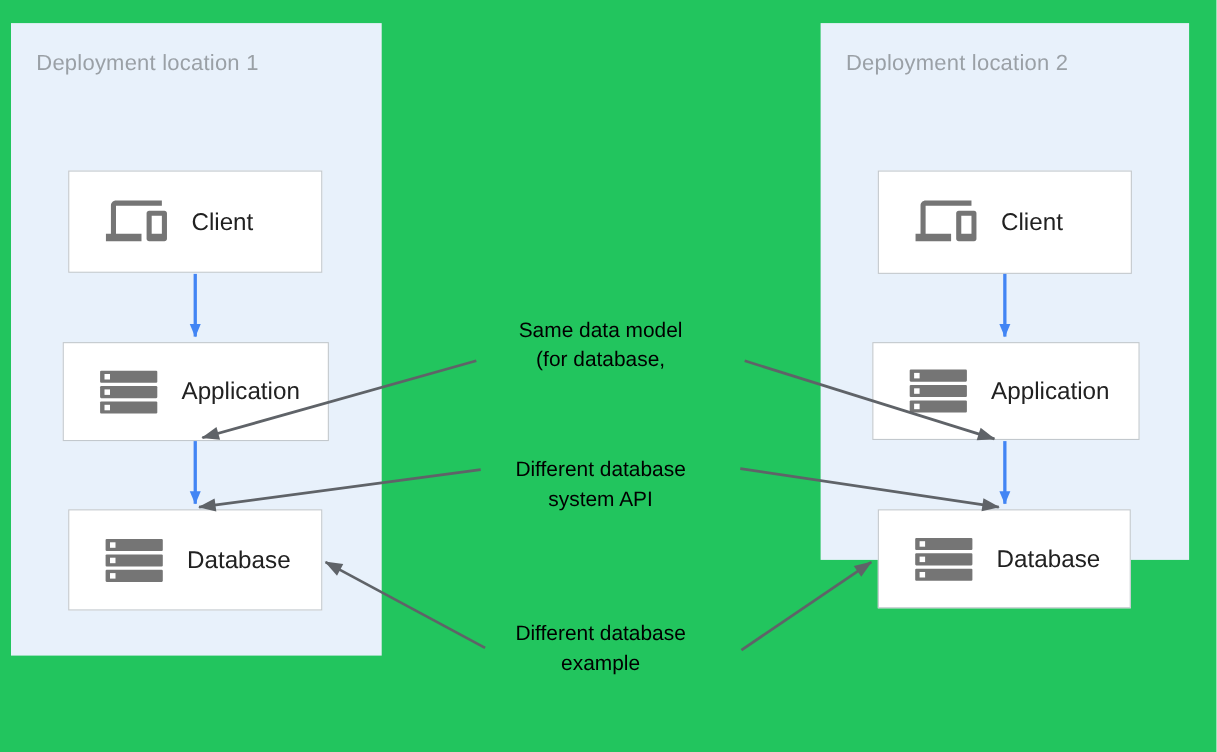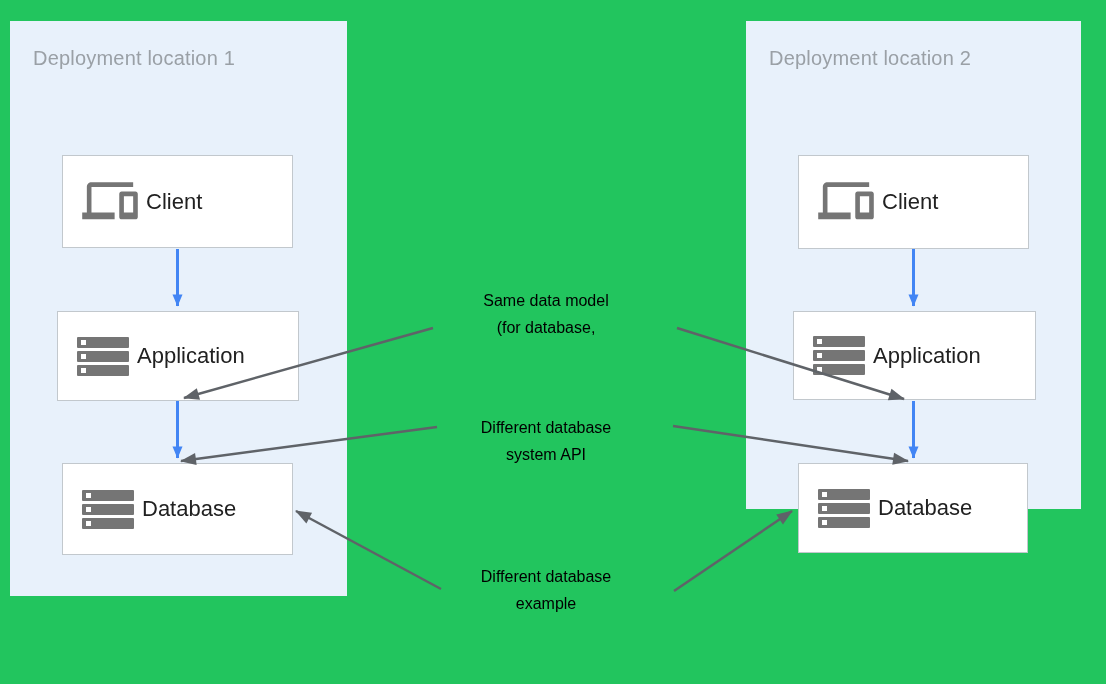--- a/index.html
+++ b/index.html
@@ -4,38 +4,38 @@
 <style>
   html,body{margin:0;padding:0;background:#ffffff;}
   body{font-family:"Liberation Sans","DejaVu Sans",sans-serif;}
   #canvas{position:relative;width:1106px;height:684px;background:#22c55e;overflow:hidden;}
 
   .panel{position:absolute;background:#e8f1fb;}
   #panel-left{left:10px;top:21px;width:337px;height:575px;}
   #panel-right{left:746px;top:21px;width:335px;height:488px;}
   .panel-title{position:absolute;left:23px;top:26px;font-size:20px;color:#9aa0a6;letter-spacing:.2px;}
 
-  .node-box{position:absolute;background:#ffffff;border:1px solid #c2c8cd;display:flex;align-items:center;padding-left:19px;box-sizing:border-box;gap:8px;}
+  .node-box{position:absolute;background:#ffffff;border:1px solid #c2c8cd;display:flex;align-items:center;padding-left:33px;box-sizing:border-box;gap:22px;}
   .node-label{font-size:22px;color:#212121;}
 
   #client-left{left:62px;top:155px;width:231px;height:93px;}
   #app-left{left:57px;top:311px;width:242px;height:90px;}
   #db-left{left:62px;top:463px;width:231px;height:92px;}
   #client-right{left:798px;top:155px;width:231px;height:94px;}
   #app-right{left:793px;top:311px;width:243px;height:89px;}
   #db-right{left:798px;top:463px;width:230px;height:90px;}
 
   .server-icon{width:52px;display:flex;flex-direction:column;gap:3px;flex:none;}
   .server-icon .bar{height:11px;background:#757575;border-radius:1px;position:relative;}
   .server-icon .bar::after{content:"";position:absolute;left:4px;top:3px;width:5px;height:5px;background:#ffffff;}
 
   .devices-icon{flex:none;width:56px;height:44px;}
   .devices-icon svg{display:block;}
 
-  .annotation{position:absolute;left:396px;width:300px;text-align:center;font-size:16px;line-height:27px;color:#000000;}
+  .annotation{position:absolute;left:396px;width:300px;text-align:center;font-size:19px;line-height:27px;color:#000000;}
   #annotation-data-model{top:287px;}
   #annotation-db-api{top:414px;}
   #annotation-db-system{top:563px;}
 
   #arrow-layer{position:absolute;left:0;top:0;width:1106px;height:684px;pointer-events:none;}
 </style>
 </head>
 <body>
 
 <div id="canvas">

